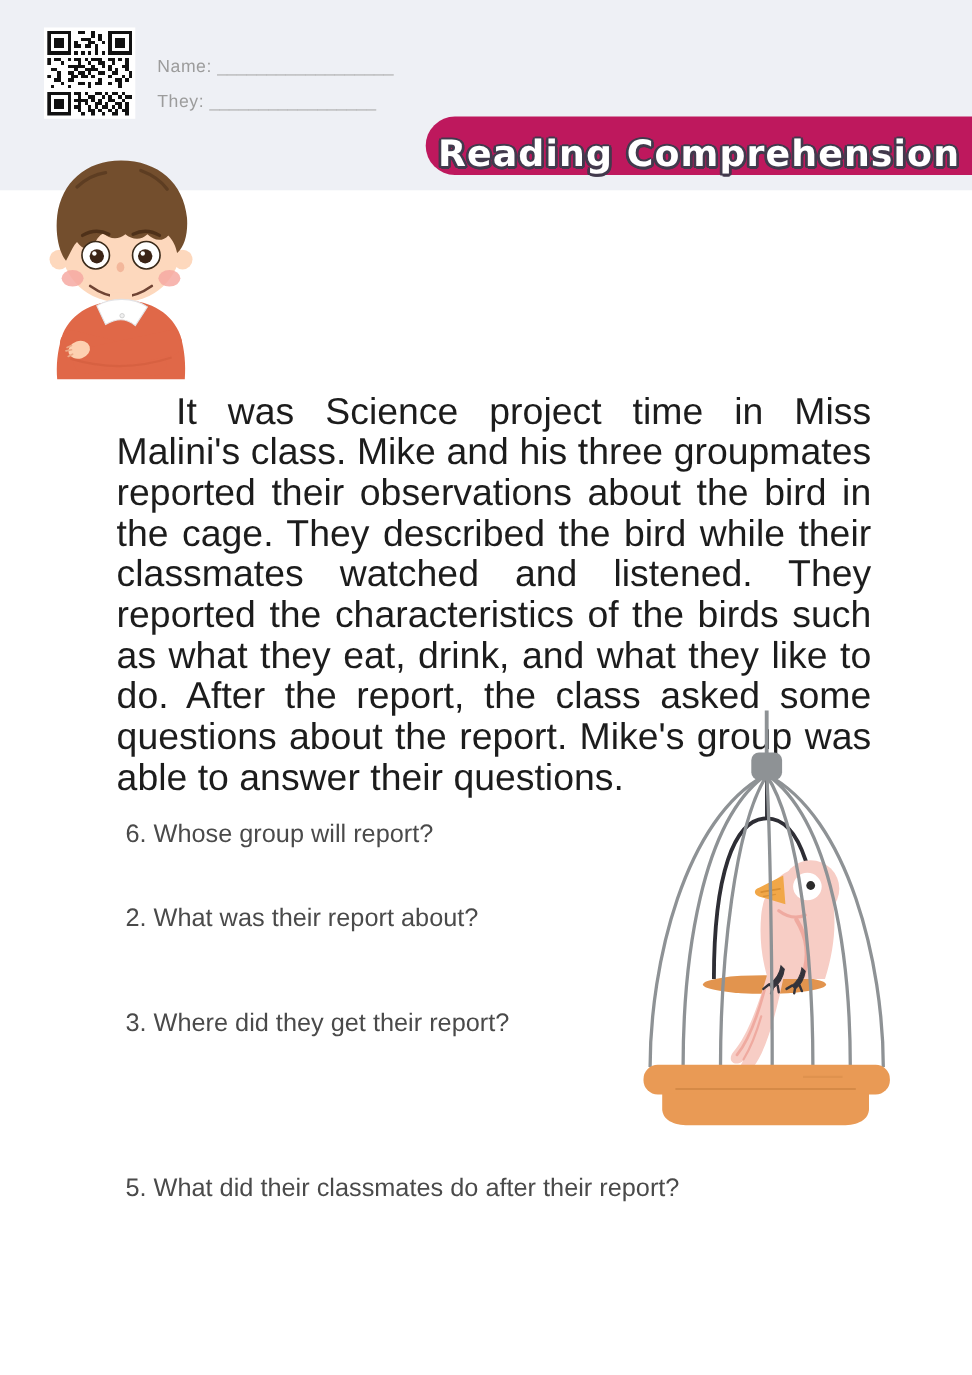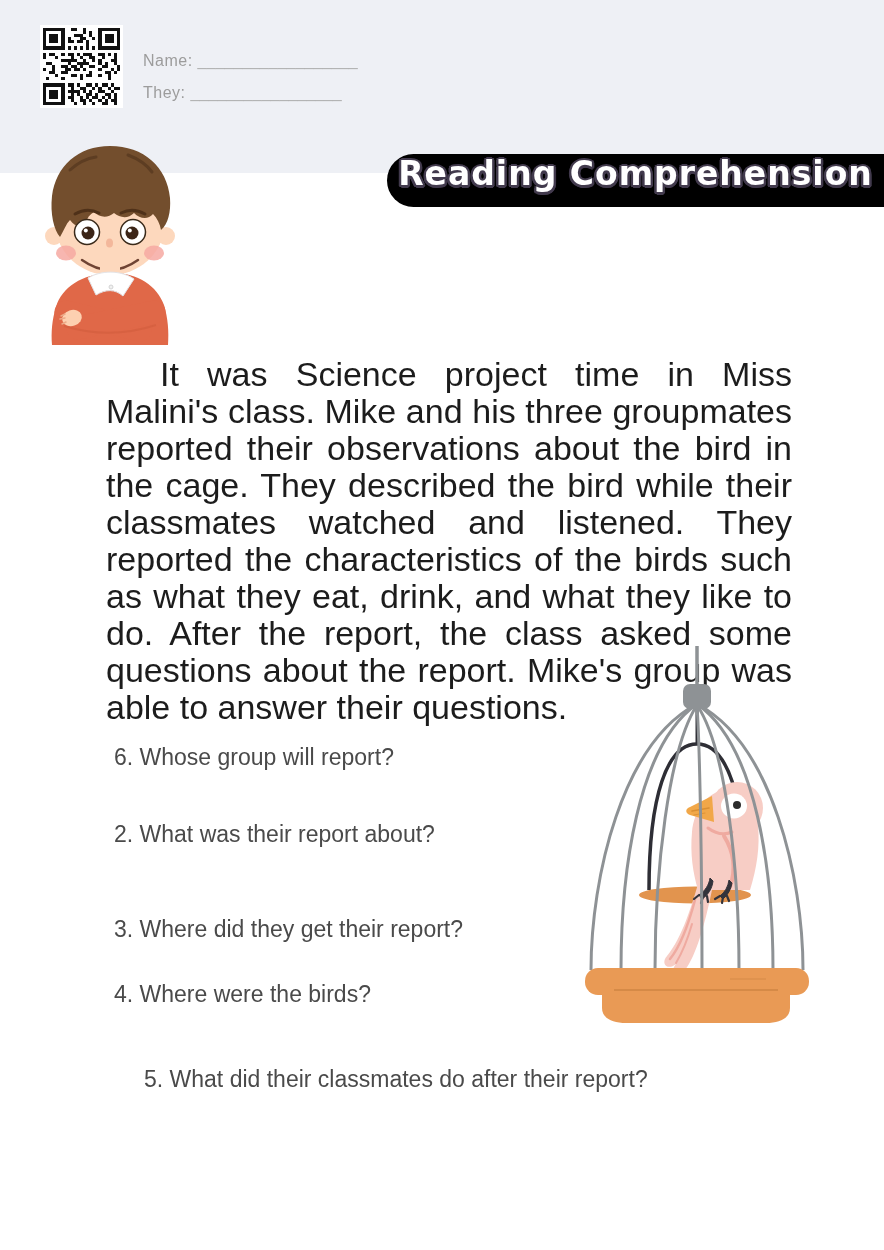--- a/index.html
+++ b/index.html
@@ -17,22 +17,22 @@
   }
   .qr-box svg { width:100%; height:100%; display:block; }
   .id-fields {
     position:absolute; left:143px; top:52px;
     font-size:16px; letter-spacing:.5px; color:#9c9c9c;
   }
   .id-row { height:32px; white-space:nowrap; }
   .id-line { color:#b0b0b0; letter-spacing:0; }
   .banner {
     position:absolute; left:387px; top:106px; width:497px; height:53px;
-    background:#000000; border-radius:27px 0 0 27px;
-    display:flex; align-items:flex-start; justify-content:center;margin-top:48px;
+    background:#be185d; border-radius:27px 0 0 27px;
+    display:flex; align-items:flex-end; justify-content:center;
   }
   .banner-text {
     font-family:"DejaVu Sans", sans-serif; font-weight:bold;
     font-size:33px; color:#ffffff; letter-spacing:1px; white-space:nowrap;
     text-shadow:
       -2px -1px 0 #423a4d, 2px -1px 0 #423a4d,
       -2px  2px 0 #423a4d, 2px  2px 0 #423a4d,
        0 -2px 0 #423a4d, 0 2.5px 0 #423a4d,
       -2.5px .5px 0 #423a4d, 2.5px .5px 0 #423a4d,
        1px 3px 0 #423a4d;
@@ -42,21 +42,21 @@
   .passage {
     position:absolute; left:106px; top:322px; width:686px;
     font-size:34px; line-height:37px; text-align:justify;
     text-indent:54px; color:#1c1c1c;
   }
   .question {
     position:absolute; left:114px; font-size:23px; color:#4a4a4a;
     white-space:nowrap;
   }
   .q1 { top:744px; } .q2 { top:821px; } .q3 { top:916px; }
-  .q4 { top:981px; } .q5 { top:1066px;margin-left:30px; }
+  .q4 { top:981px; } .q5 { top:1066px; }
   .birdcage { position:absolute; left:552px; top:638px; width:270px; height:390px; }
   .birdcage svg { width:100%; height:100%; display:block; }
 </style>
 </head>
 <body>
 
 <div class="page">
 
   <div class="header-band"></div>
 
@@ -144,21 +144,20 @@
       <ellipse cx="42" cy="178" rx="10" ry="8" fill="#fdd0b0" transform="rotate(-18 42 178)"></ellipse>
       <path d="M35,174 l-4,2 M35,178 l-5,1 M36,182 l-4,2" stroke="#eba987" stroke-width="1.5" fill="none" stroke-linecap="round"></path>
     </svg>
   </div>
 
   <p class="passage">It was Science project time in Miss Malini's class. Mike and his three groupmates reported their observations about the bird in the cage. They described the bird while their classmates watched and listened. They reported the characteristics of the birds such as what they eat, drink, and what they like to do. After the report, the class asked some questions about the report. Mike's group was able to answer their questions.</p>
 
   <div class="question q1">6. Whose group will report?</div>
   <div class="question q2">2. What was their report about?</div>
   <div class="question q3">3. Where did they get their report?</div>
-  <div class="question q4">4. Where were the birds?</div>
   <div class="question q5">5. What did their classmates do after their report?</div>
 
   <div class="birdcage">
     <svg viewBox="0 0 270 390" aria-hidden="true">
 
       <path d="M145,8 L145,50" stroke="#8e9295" stroke-width="3.5" fill="none"></path>
 
       <path d="M145,66 L145,106" stroke="#2e2e35" stroke-width="3" fill="none"></path>
       <path d="M97,252 C97,158 115,106 145,106 C175,106 193,158 193,252" stroke="#2e2e35" stroke-width="3.5" fill="none"></path>
 

